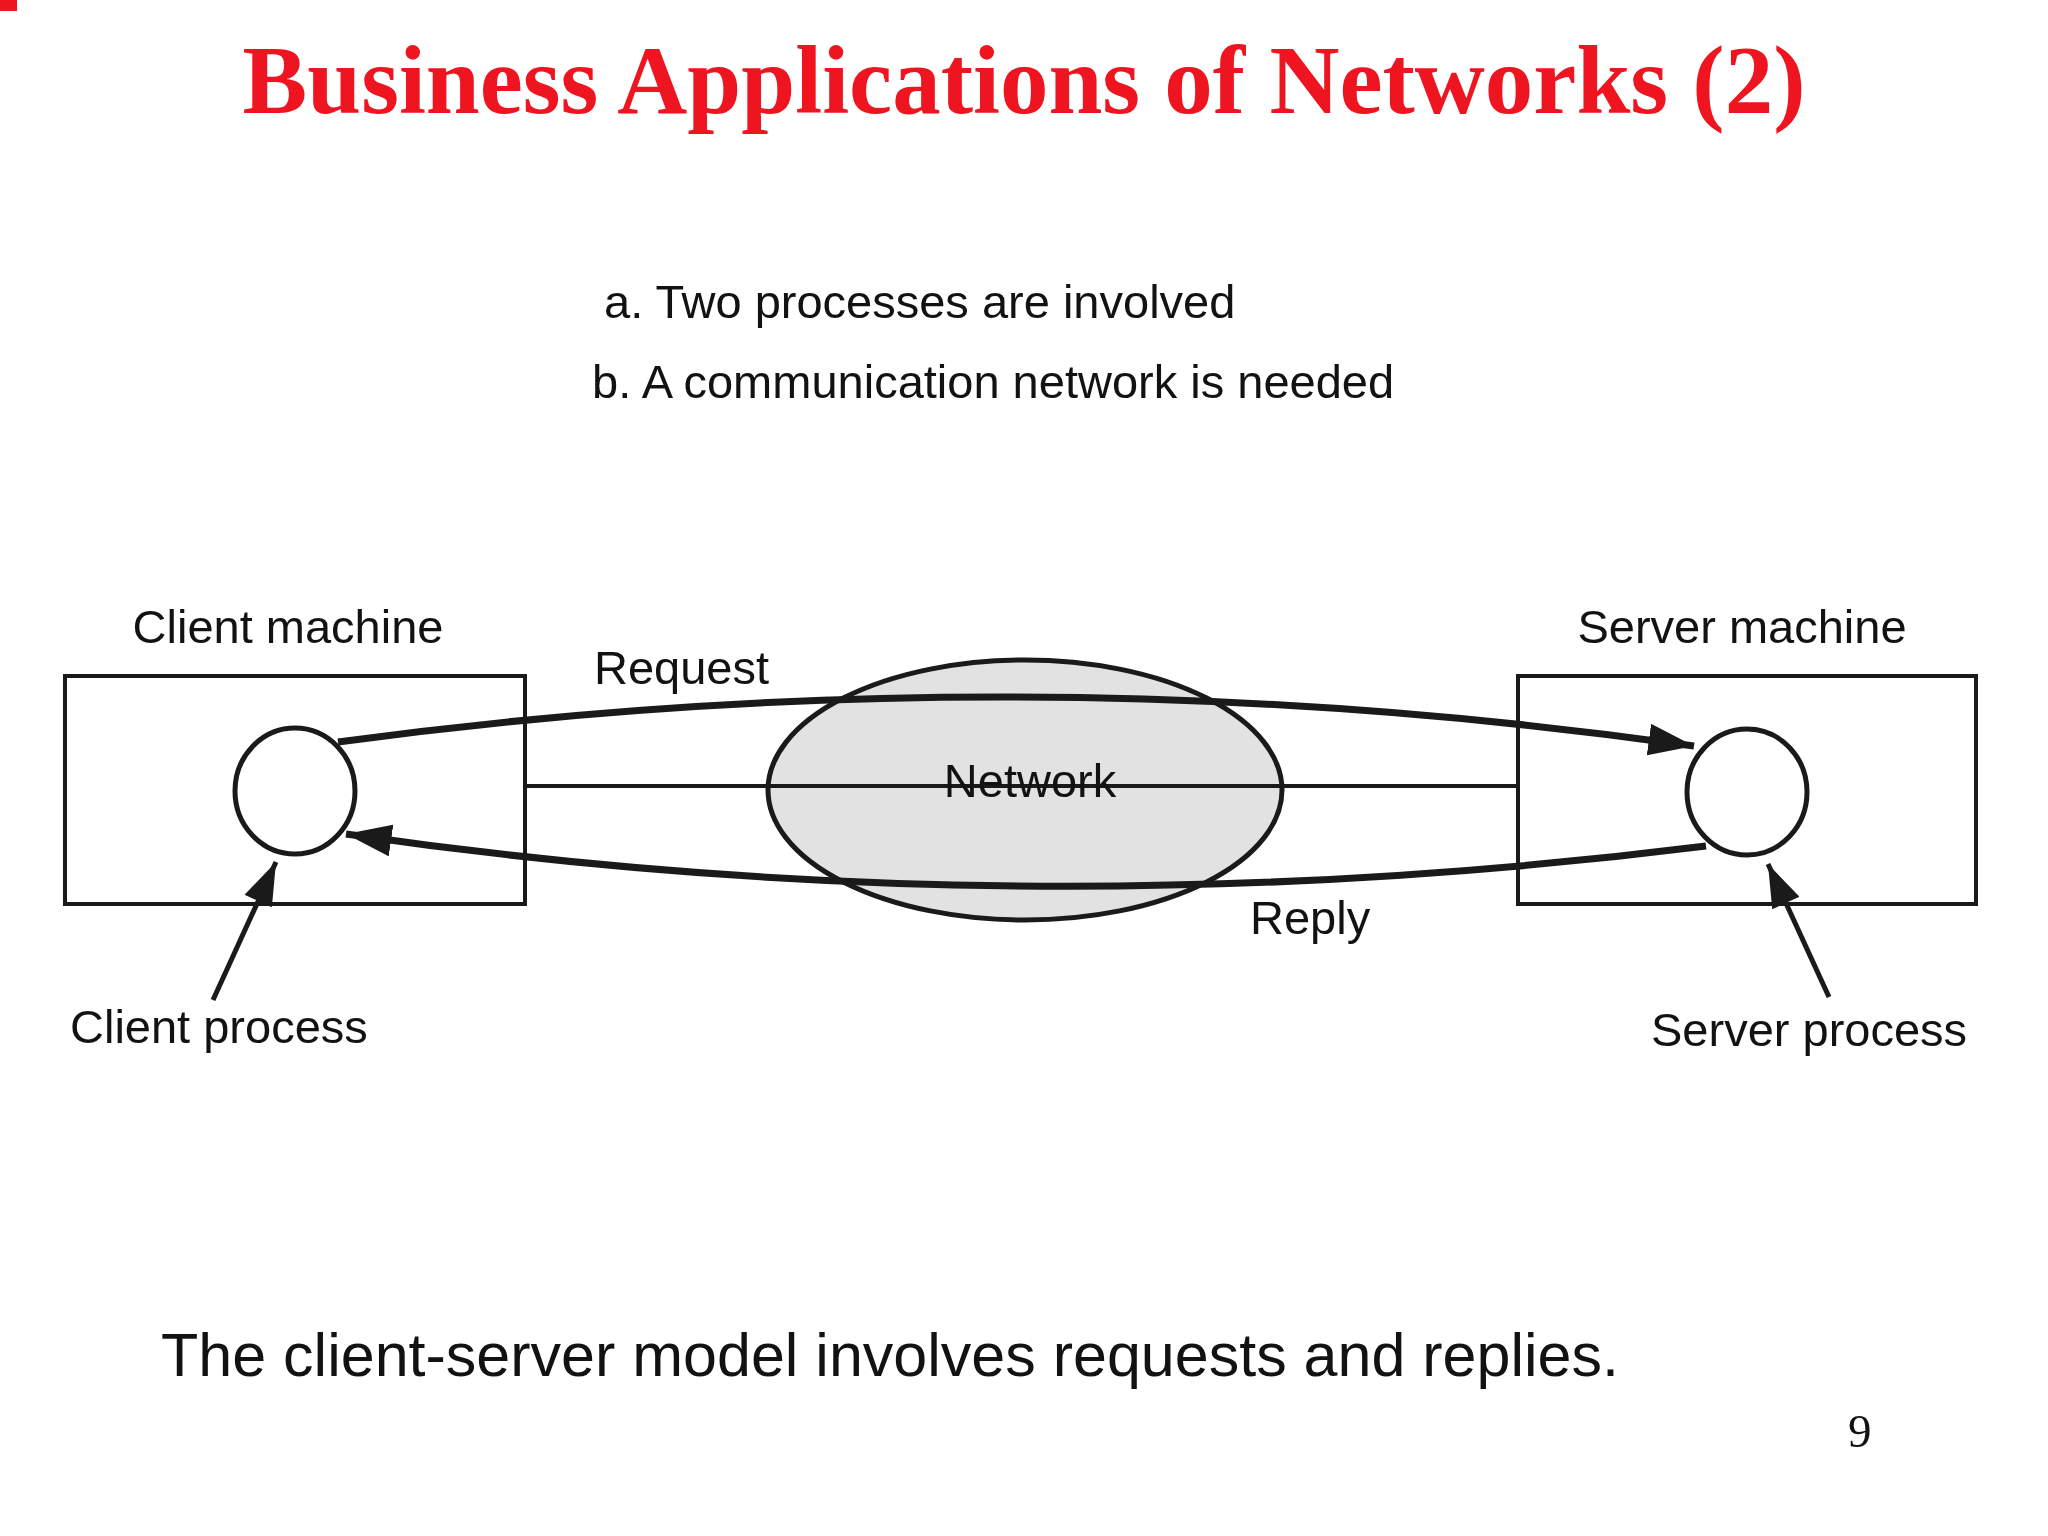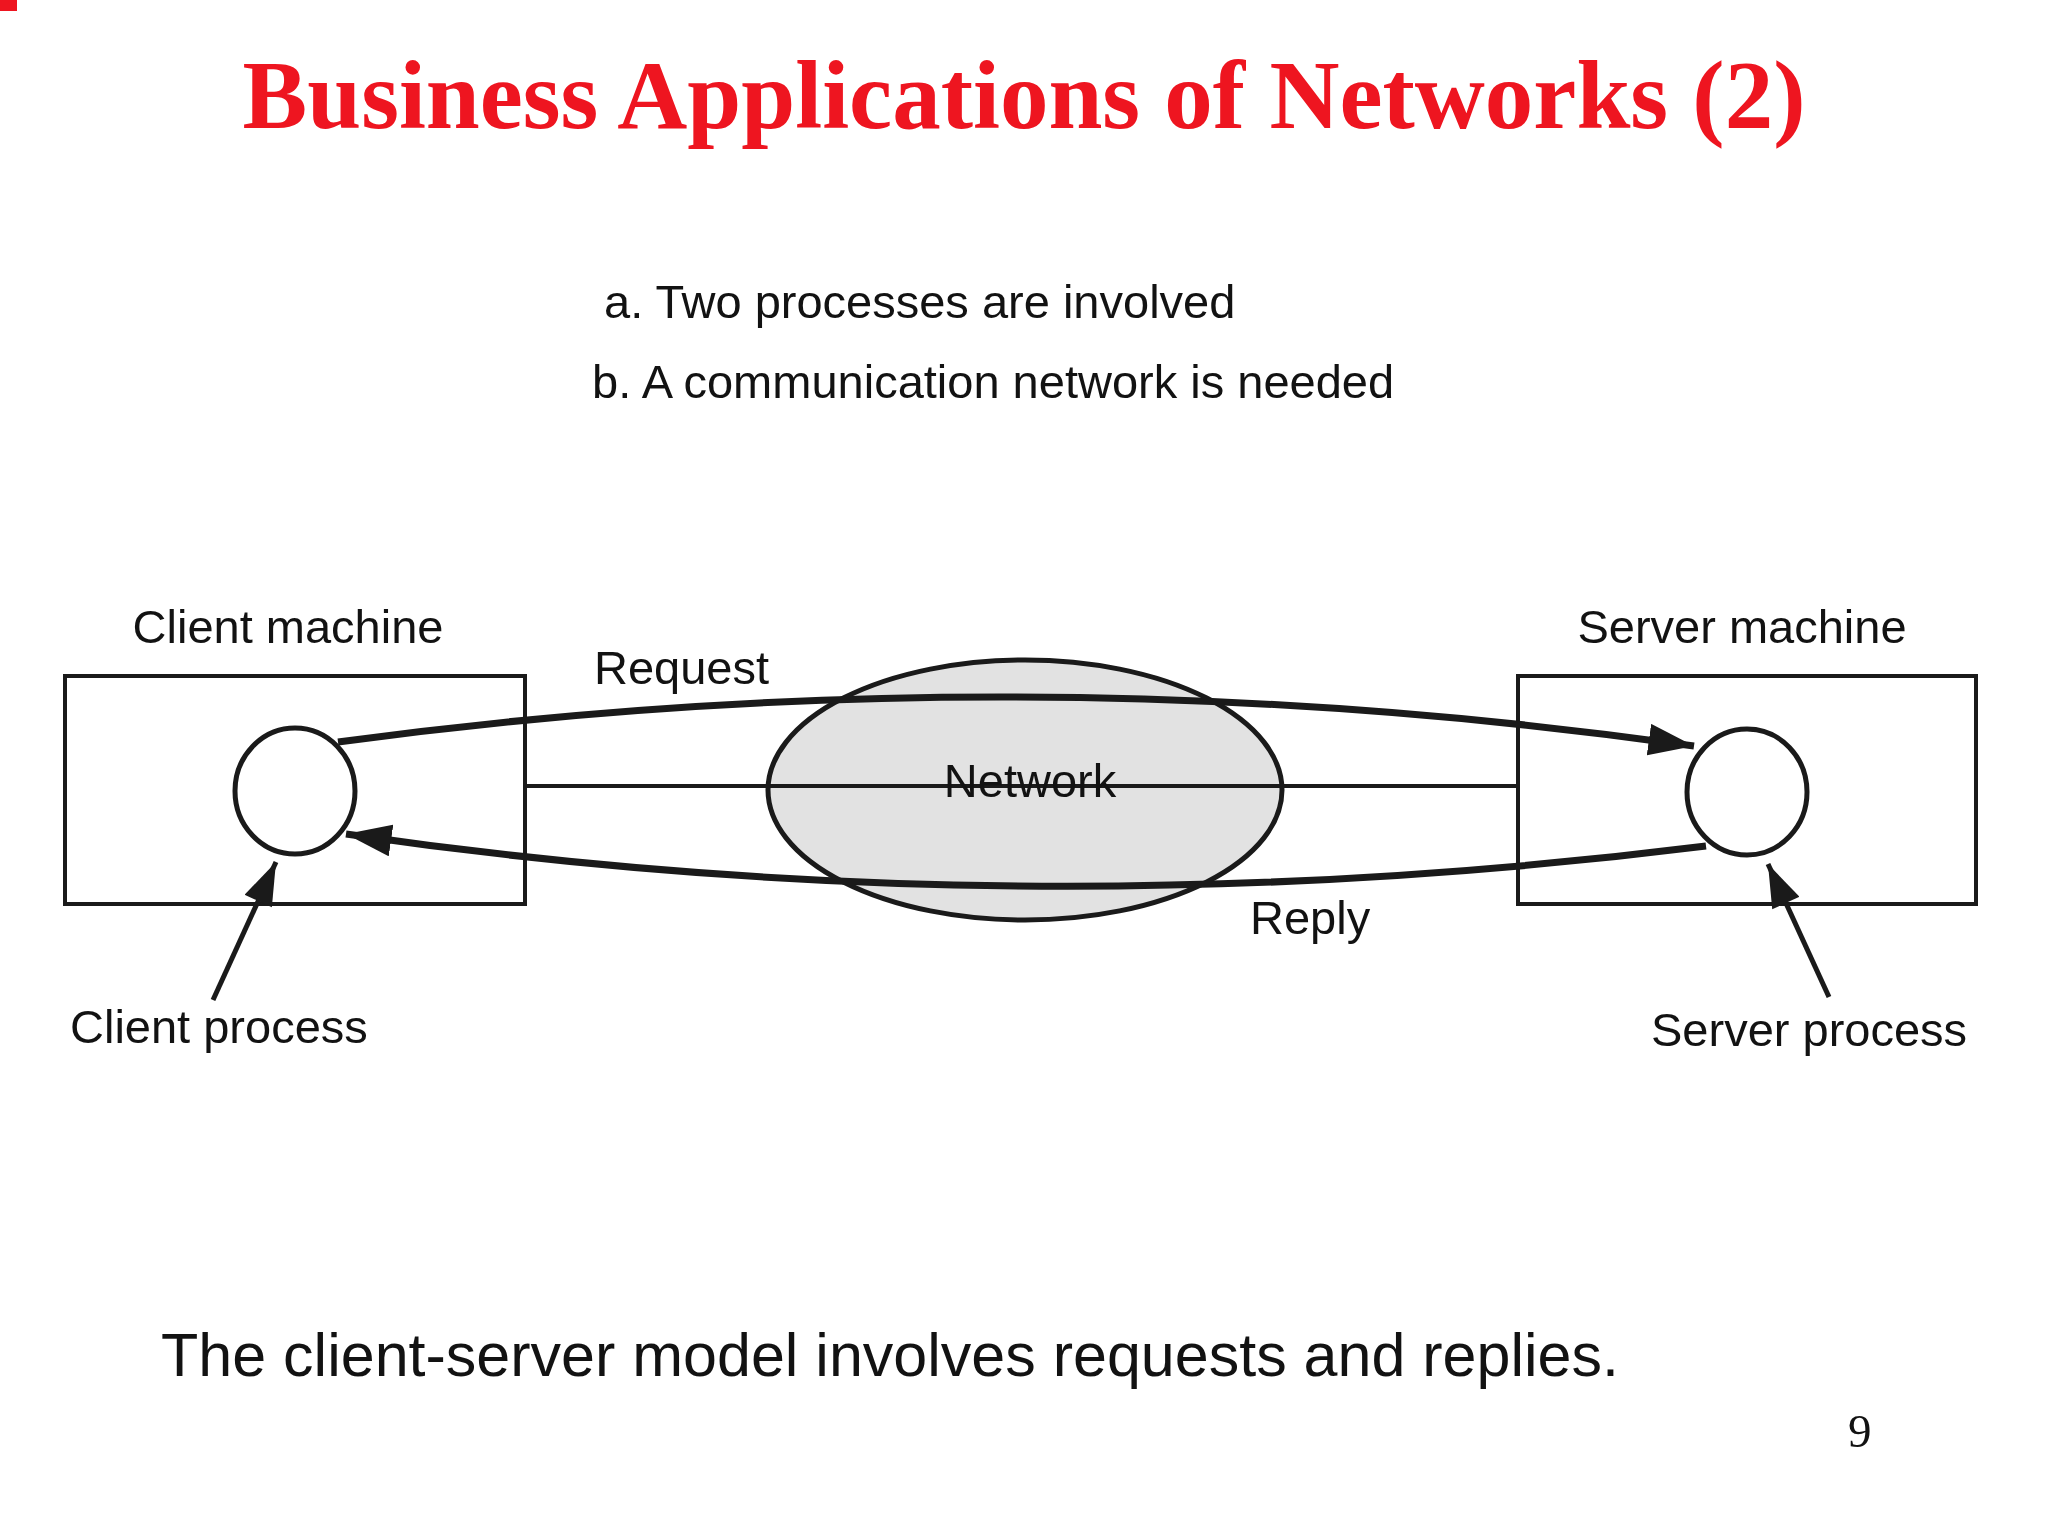--- a/index.html
+++ b/index.html
@@ -7,21 +7,21 @@
     width:2048px;height:1536px;position:relative;overflow:hidden;
     background:var(--background,#fff);
     font-family:"Liberation Sans",sans-serif;
   }
   .abs{position:absolute;}
   #title{
     top:20px;left:0;width:2048px;text-align:center;
     font-family:"Liberation Serif","DejaVu Serif",serif;
     font-weight:bold;font-size:97px;line-height:1.25;
     color:var(--title-red,#ee1520);
-    letter-spacing:0px;white-space:nowrap;margin-top:15px;
+    letter-spacing:0px;white-space:nowrap;
   }
   .bullet{
     color:var(--text-black,#121212);
     font-size:47px;line-height:1.1;white-space:nowrap;
   }
   #bullet-a{left:604px;top:276px;}
   #bullet-b{left:592px;top:356px;text-align:right;}
   #caption{
     top:1320px;left:0;width:1780px;text-align:center;
     color:var(--text-black,#121212);font-size:61px;white-space:nowrap;

